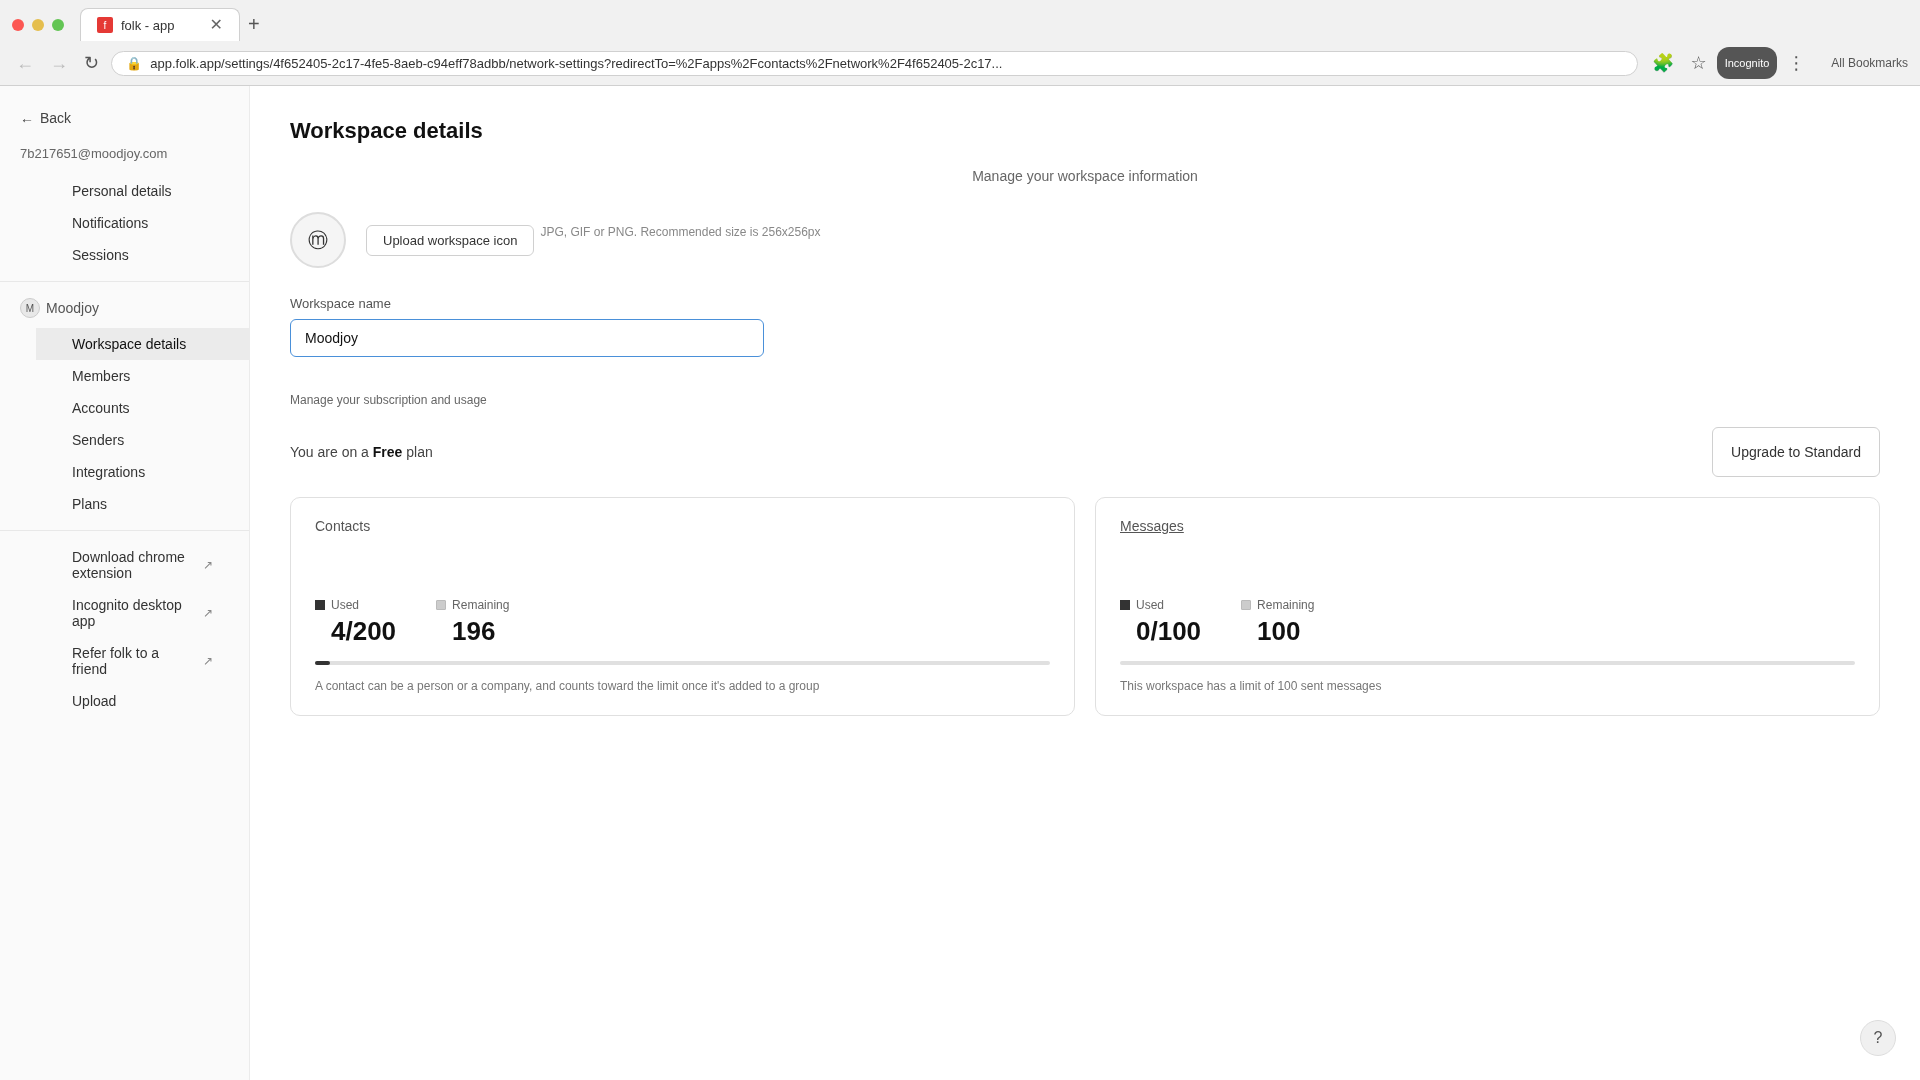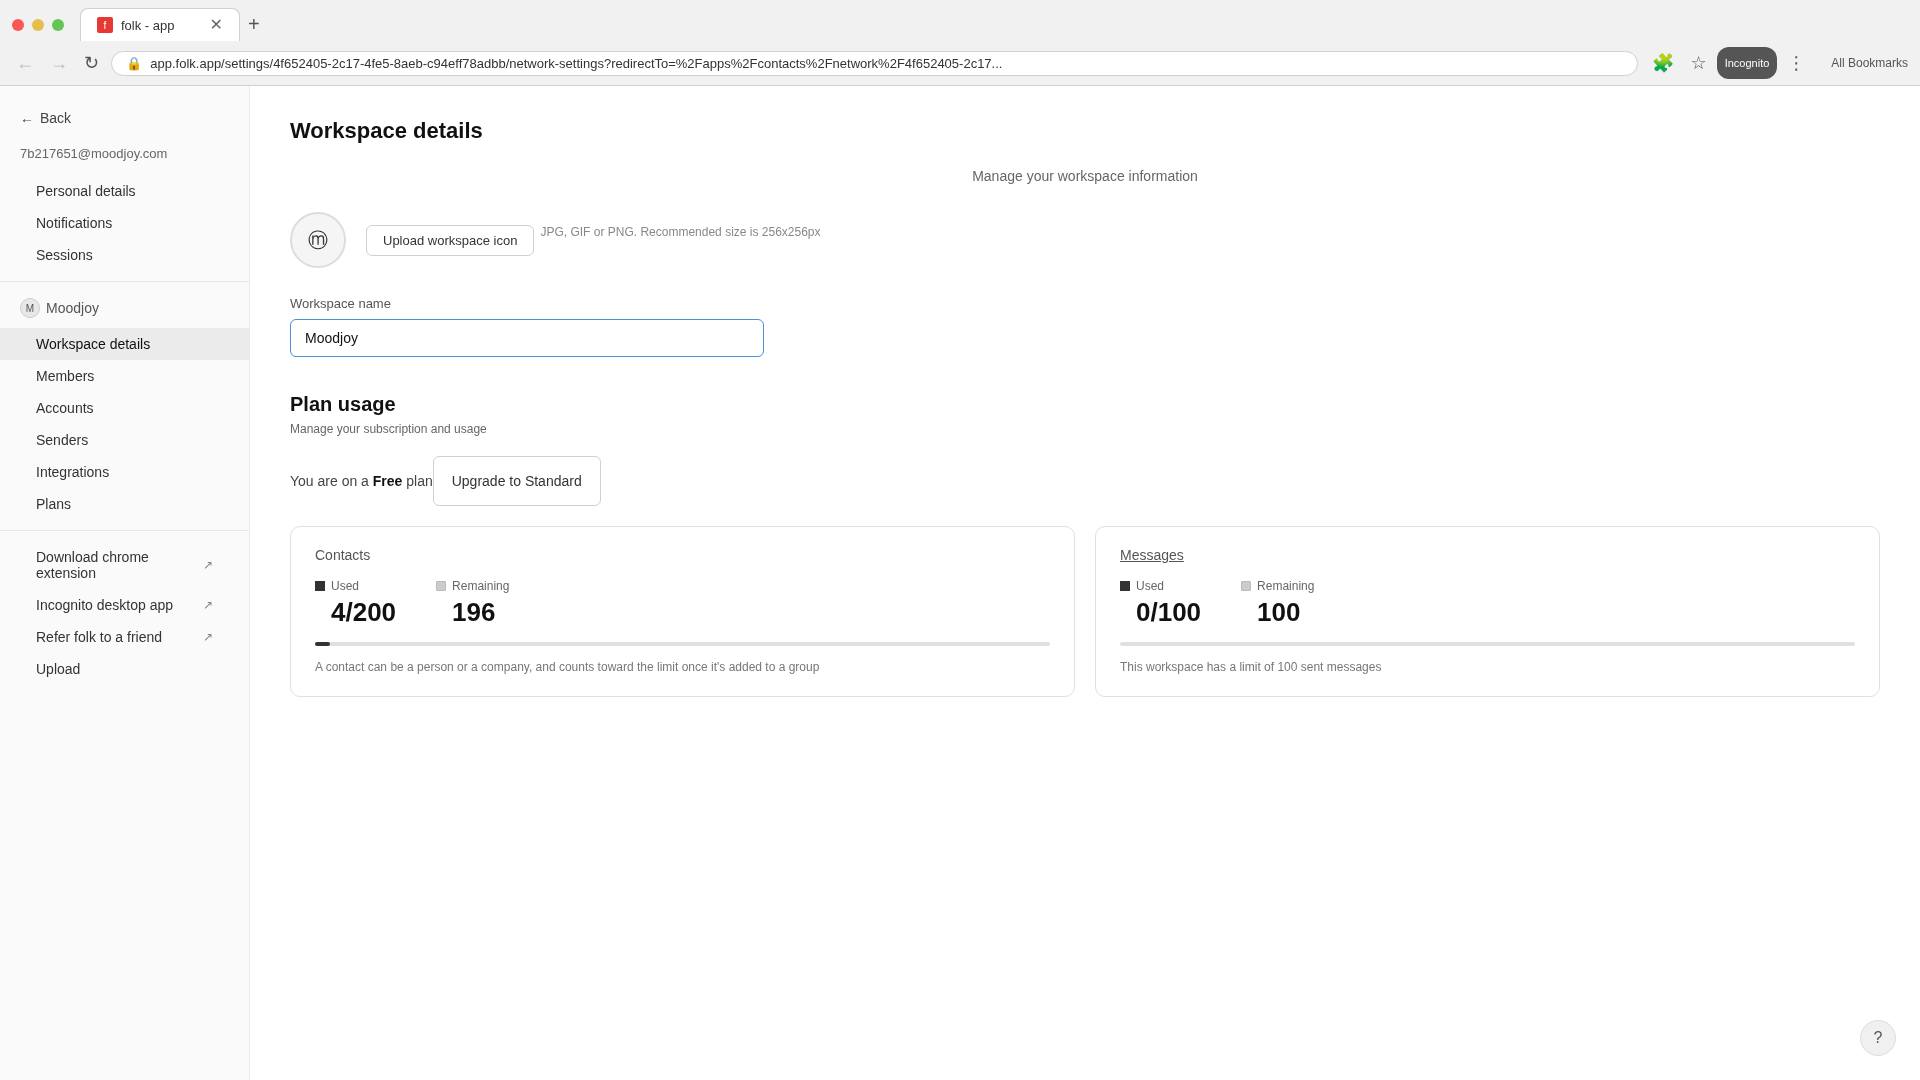--- a/index.html
+++ b/index.html
@@ -29,21 +29,21 @@
     .incognito-badge { background: #555; color: #fff; font-size: 11px; padding: 10px 8px; border-radius: 12px; }
 
     
     .app-container { display: flex; flex: 1; overflow: hidden; }
 
     
     .sidebar { width: 250px; background: #fafafa; border-right: 1px solid #ebebeb; display: flex; flex-direction: column; padding: 16px 0; overflow-y: auto; flex-shrink: 0; }
     .sidebar-back { display: flex; align-items: center; gap: 6px; padding: 8px 20px 16px; font-size: 14px; color: #444; cursor: pointer; }
     .sidebar-email { padding: 4px 20px 12px; font-size: 13px; color: #666; }
     .sidebar-section { padding: 2px 0; }
-    .sidebar-item { display: flex; align-items: center; gap: 8px; padding: 8px 36px; font-size: 14px; color: #333; cursor: pointer; border-radius: 0; }
+    .sidebar-item { display: flex; align-items: center; gap: 8px; padding: 8px 36px; font-size: 14px; color: #333; cursor: pointer; border-radius: 0; margin-left: 36px; }
     .sidebar-item.active { background: #ebebeb; font-weight: 500; color: #111; }
     .sidebar-item.with-icon { justify-content: space-between; }
     .sidebar-divider { height: 1px; background: #e8e8e8; margin: 8px 0; }
     .sidebar-workspace-label { display: flex; align-items: center; gap: 6px; padding: 8px 20px; font-size: 14px; color: #555; }
     .workspace-dot { width: 20px; height: 20px; border-radius: 50%; background: #e8e8e8; display: flex; align-items: center; justify-content: center; font-size: 10px; color: #555; border: 1px solid #ccc; }
     .external-icon { font-size: 12px; color: #888; }
 
     
     .main-content { flex: 1; padding: 32px 40px; overflow-y: auto; background: #fff; }
     .page-title { font-size: 22px; font-weight: 600; color: #111; margin-bottom: 24px; }
@@ -58,32 +58,32 @@
     .upload-hint { font-size: 12px; color: #888; }
 
     
     .form-label { font-size: 13px; color: #555; margin-bottom: 8px; display: block; }
     .workspace-name-input { width: 474px; padding: 10px 14px; border: 1.5px solid #4a90d9; border-radius: 6px; font-size: 14px; color: #111; outline: none; background: #fff; }
 
     
     .plan-section { margin-top: 36px; }
     .plan-title { font-size: 20px; font-weight: 600; color: #111; margin-bottom: 6px; }
     .plan-subtitle { font-size: 12px; color: #666; margin-bottom: 20px; }
-    .plan-header-row { display: flex; align-items: center; margin-bottom: 20px; }
+    .plan-header-row { display: flex; align-items: center; justify-content: space-between; margin-bottom: 20px; }
     .plan-status { font-size: 14px; color: #444; }
     .plan-status .plan-name { font-weight: 600; color: #111; }
     .upgrade-btn { background: #fff; border: 1px solid #d0d0d0; border-radius: 6px; padding: 16px 18px; font-size: 14px; color: #333; cursor: pointer; }
 
     
     .usage-cards { display: flex; gap: 20px; }
     .usage-card { flex: 1; border: 1px solid #e0e0e0; border-radius: 10px; padding: 20px 24px; background: #fff; }
     .usage-card-title { font-size: 14px; color: #555; margin-bottom: 16px; font-weight: 500; }
     .usage-card-title.linked { color: #555; text-decoration: underline; cursor: pointer; }
     .usage-stats { display: flex; gap: 40px; margin-bottom: 14px; }
-    .usage-stat { display: flex; flex-direction: column; gap: 4px; }
+    .usage-stat { display: flex; flex-direction: column; gap: 4px; margin-top: 48px; }
     .stat-label { display: flex; align-items: center; gap: 6px; font-size: 12px; color: #666; }
     .stat-dot { width: 10px; height: 10px; display: inline-block; }
     .stat-dot.used { background: #333; }
     .stat-dot.remaining { background: #ccc; border: 1px solid #bbb; border-radius: 1px; }
     .stat-value { font-size: 26px; font-weight: 600; color: #111; margin-left: 16px; }
     .usage-bar { height: 4px; background: #e0e0e0; border-radius: 2px; margin-bottom: 12px; position: relative; }
     .usage-bar-fill { height: 100%; background: #333; border-radius: 2px; }
     .usage-note { font-size: 12px; color: #777; line-height: 1.5; }
 
     
@@ -216,21 +216,20 @@
         <span class="upload-hint">JPG, GIF or PNG. Recommended size is 256x256px</span>
       </div>
     </div>
 
     <div>
       <label class="form-label">Workspace name</label>
       <input type="text" class="workspace-name-input" value="Moodjoy" style="">
     </div>
 
     <div class="plan-section">
-      <h2 class="plan-title">Plan usage</h2>
       <p class="plan-subtitle">Manage your subscription and usage</p>
 
       <div class="plan-header-row">
         <span class="plan-status">
           <span>You are on a</span>
           <span class="plan-name"> Free </span>
           <span>plan</span>
         </span>
         <button class="upgrade-btn">Upgrade to Standard</button>
       </div>

